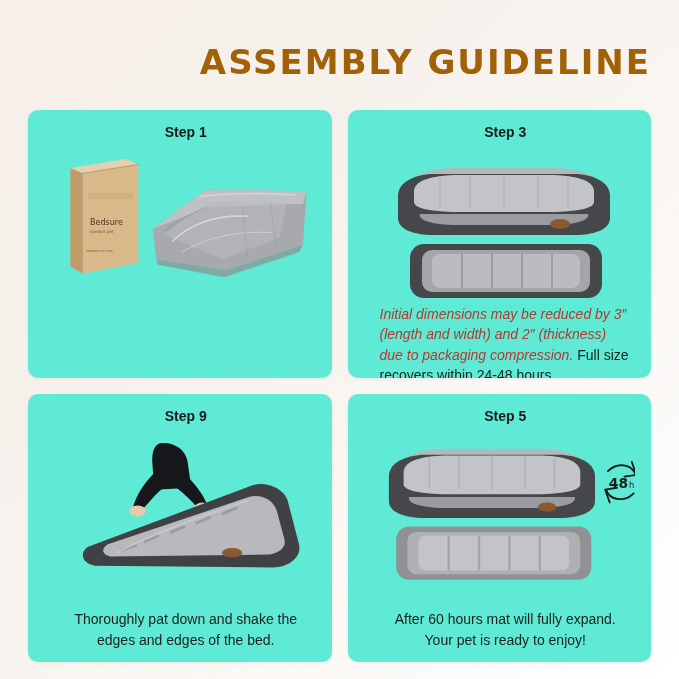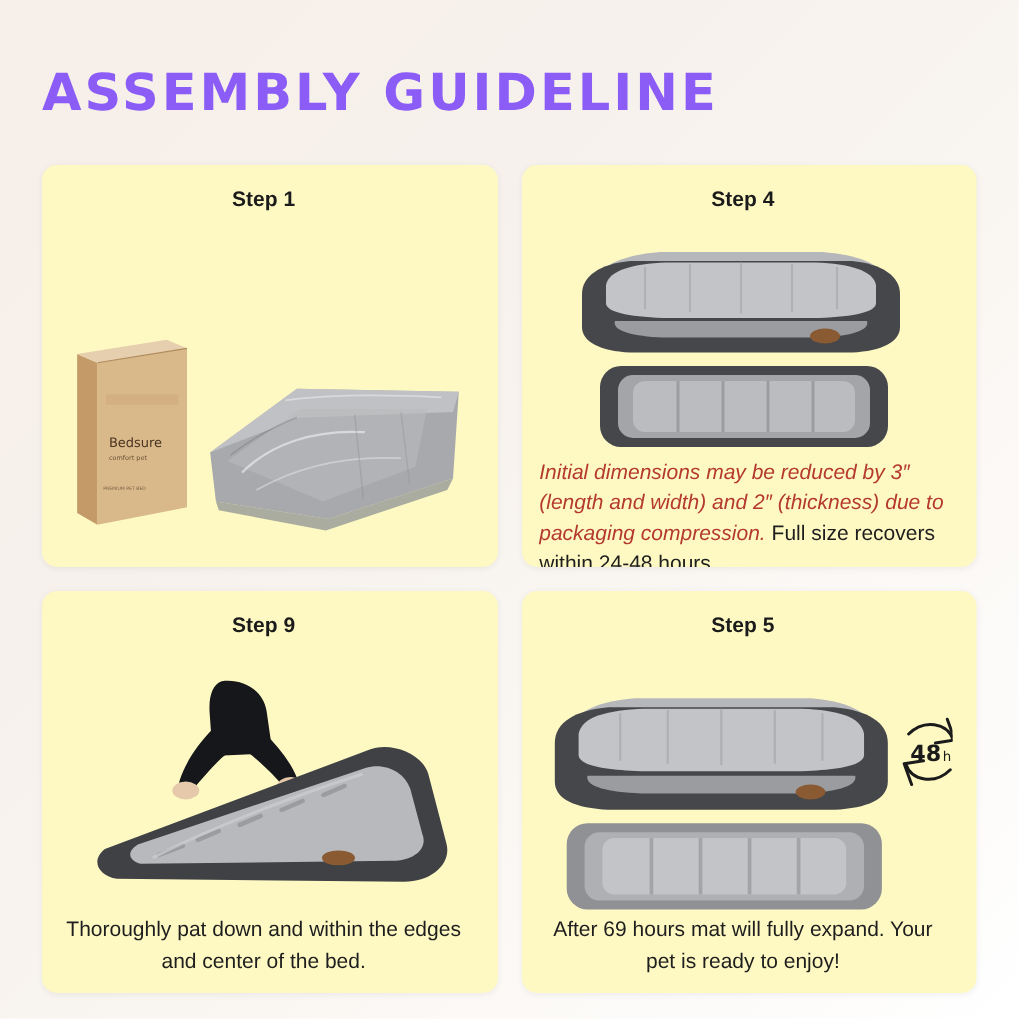--- a/index.html
+++ b/index.html
@@ -14,57 +14,57 @@
     overflow: hidden;
   }
   .page {
     position: relative;
     width: 679px;
     height: 679px;
     box-sizing: border-box;
     padding: 0 28px;
   }
   .title {
-    text-align: left;
+    text-align: right;
     font-size: 34px;
     letter-spacing: 2px;
     font-weight: bold;
-    color: #8b5cf6;
+    color: #a16207;
     margin: 42px 0 0 0;
     font-family: "DejaVu Sans", sans-serif;
   }
   .grid {
     margin-top: 28px;
     display: grid;
     grid-template-columns: 1fr 1fr;
     grid-template-rows: 268px 268px;
     gap: 16px;
   }
   .card {
-    background: #fef9c3;
+    background: #5eead4;
     border-radius: 10px;
     box-shadow: 0 1px 4px rgba(0,0,0,0.06);
     display: flex;
     flex-direction: column;
     align-items: center;
-    padding: 14px 16px 12px 8px;
+    padding: 14px 16px 12px 28px;
     box-sizing: border-box;
     overflow: hidden;
   }
   .step-label {
     font-size: 14px;
     font-weight: bold;
     color: #1b1b1b;
     margin-bottom: 4px;
   }
   .art {
     flex: 1 1 auto;
     width: 100%;
     display: flex;
-    align-items: flex-end;
+    align-items: flex-start;
     justify-content: center;
     position: relative;
   }
   .caption {
     font-size: 14px;
     line-height: 1.45;
     color: #1e1e1e;
     text-align: center;
     padding: 0 4px;
   }
@@ -112,21 +112,21 @@
             <path d="M160,50 C190,46 230,46 268,48" stroke="#ffffff" stroke-width="1.2" fill="none" opacity="0.4"></path>
             <path d="M122,88 C135,78 152,68 168,62" stroke="#7c7e81" stroke-width="1" fill="none" opacity="0.5"></path>
             <path d="M208,60 L214,118" stroke="#8d8f92" stroke-width="1" fill="none" opacity="0.4"></path>
             <path d="M240,58 L246,108" stroke="#8d8f92" stroke-width="1" fill="none" opacity="0.35"></path>
           </g>
         </svg>
       </div>
     </div>
 
     <div class="card">
-      <div class="step-label">Step 4</div>
+      <div class="step-label">Step 3</div>
       <div class="art">
         <svg width="250" height="160" viewBox="0 0 250 160">
 
           <g>
             <path d="M22,54 C24,34 44,26 70,24 L178,24 C206,26 224,34 226,54 L226,62 L22,62 Z" fill="#b6b7ba"></path>
             <path d="M18,52 C18,40 30,32 50,30 L198,30 C218,32 230,40 230,52 L230,74 C230,84 218,90 198,91 L50,91 C30,90 18,84 18,74 Z" fill="#45474b"></path>
             <path d="M34,46 C36,36 52,32 74,31 L174,31 C196,32 212,36 214,46 L214,58 C214,64 200,67 176,68 L72,68 C48,67 34,64 34,58 Z" fill="#c3c4c7"></path>
             <path d="M40,70 L208,70 C210,76 198,80 176,81 L72,81 C50,80 38,76 40,70 Z" fill="#9a9c9f"></path>
             <ellipse cx="180" cy="80" rx="10" ry="5" fill="#8a5a32"></ellipse>
             <path d="M60,34 L60,62 M90,32 L90,64 M124,31 L124,65 M158,32 L158,64 M188,34 L188,62" stroke="#a9aaad" stroke-width="1.4" opacity="0.7"></path>
@@ -158,21 +158,21 @@
 
           <g>
             <path d="M42,142 C30,140 24,130 34,122 L210,56 C224,50 246,58 250,72 L262,118 C266,132 252,144 234,144 Z" fill="#3f4145"></path>
             <path d="M58,132 C50,130 48,124 56,119 L208,68 C220,64 234,70 238,82 L246,112 C250,122 240,130 226,130 Z" fill="#b7b9bc"></path>
             <path d="M70,126 L86,120 M96,116 L110,110 M124,106 L138,100 M152,96 L166,90 M180,86 L194,80" stroke="#9a9c9f" stroke-width="3" stroke-linecap="round"></path>
             <path d="M66,128 C96,112 150,90 206,72" stroke="#cdced1" stroke-width="2" fill="none" opacity="0.7"></path>
             <ellipse cx="190" cy="128" rx="11" ry="5" fill="#8a5a32"></ellipse>
           </g>
         </svg>
       </div>
-      <div class="caption">Thoroughly pat down and within the edges and center of the bed.</div>
+      <div class="caption">Thoroughly pat down and shake the edges and edges of the bed.</div>
     </div>
 
     <div class="card">
       <div class="step-label">Step 5</div>
       <div class="art">
         <svg width="282" height="160" viewBox="0 0 282 160">
 
           <g>
             <path d="M18,48 C20,28 40,18 68,16 L186,16 C214,18 232,28 234,48 L234,58 L18,58 Z" fill="#b6b7ba"></path>
             <path d="M14,46 C14,32 28,24 50,22 L202,22 C224,24 238,32 238,46 L238,72 C238,84 224,90 202,91 L50,91 C28,90 14,84 14,72 Z" fill="#45474b"></path>
@@ -192,17 +192,17 @@
           </g>
 
           <g>
             <rect x="22" y="100" width="212" height="58" rx="14" fill="#8f9194"></rect>
             <rect x="34" y="106" width="188" height="46" rx="10" fill="#aeb0b3"></rect>
             <rect x="46" y="110" width="164" height="38" rx="8" fill="#c2c4c7"></rect>
             <path d="M79,110 L79,148 M112,110 L112,148 M145,110 L145,148 M178,110 L178,148" stroke="#a2a4a7" stroke-width="2.5"></path>
           </g>
         </svg>
       </div>
-      <div class="caption">After 69 hours mat will fully expand. Your pet is ready to enjoy!</div>
+      <div class="caption">After 60 hours mat will fully expand. Your pet is ready to enjoy!</div>
     </div>
 
   </div>
 </div>
 
 </body></html>

